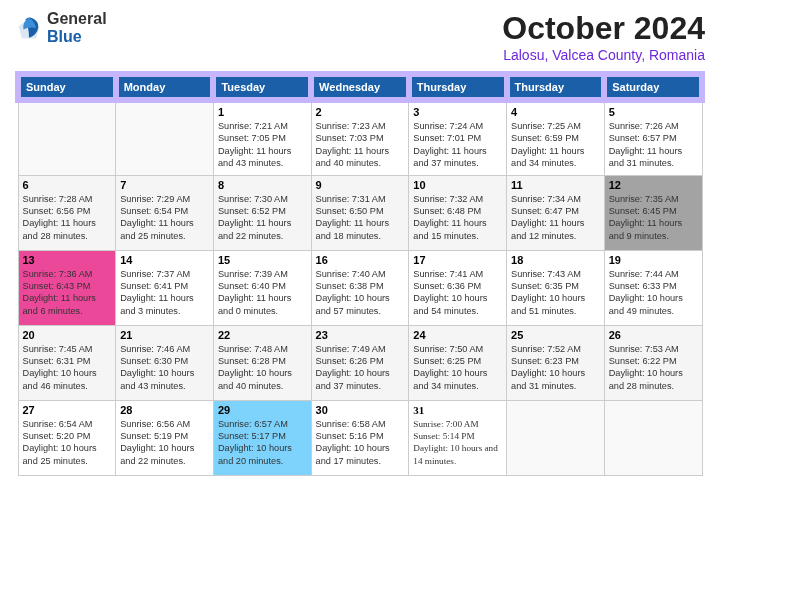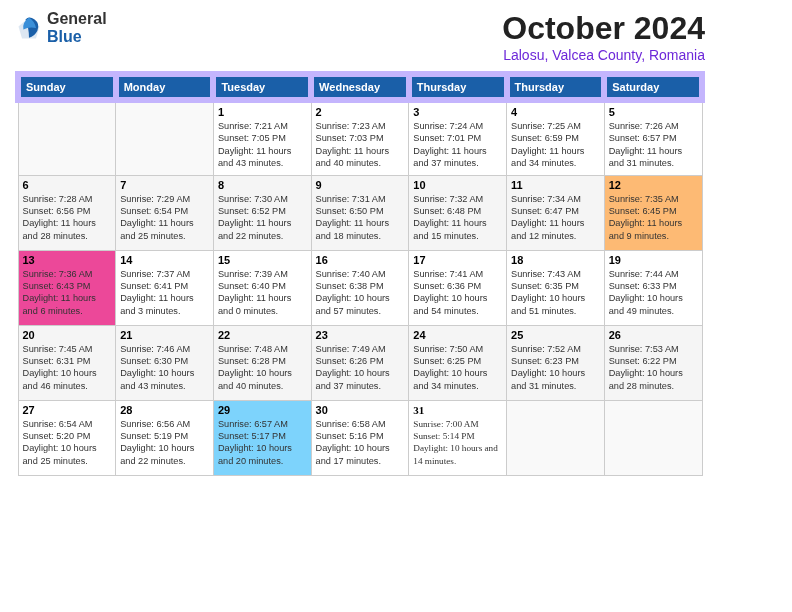--- a/index.html
+++ b/index.html
@@ -159,21 +159,21 @@
             <div class="day-info">Sunrise: 7:31 AM<br>Sunset: 6:50 PM<br>Daylight: 11 hours and 18 minutes.</div>
           </td>
           <td style="background: rgb(245, 245, 245);">
             <span class="day-num">10</span>
             <div class="day-info">Sunrise: 7:32 AM<br>Sunset: 6:48 PM<br>Daylight: 11 hours and 15 minutes.</div>
           </td>
           <td style="background: rgb(245, 245, 245);">
             <span class="day-num">11</span>
             <div class="day-info">Sunrise: 7:34 AM<br>Sunset: 6:47 PM<br>Daylight: 11 hours and 12 minutes.</div>
           </td>
-          <td style="background: #fdba74;">
+          <td style="background: #a3a3a3;">
             <span class="day-num">12</span>
             <div class="day-info">Sunrise: 7:35 AM<br>Sunset: 6:45 PM<br>Daylight: 11 hours and 9 minutes.</div>
           </td>
         </tr>
         <tr>
           <td style="background: #ec4899;">
             <span class="day-num">13</span>
             <div class="day-info">Sunrise: 7:36 AM<br>Sunset: 6:43 PM<br>Daylight: 11 hours and 6 minutes.</div>
           </td>
           <td style="background: rgb(255, 255, 255);">

